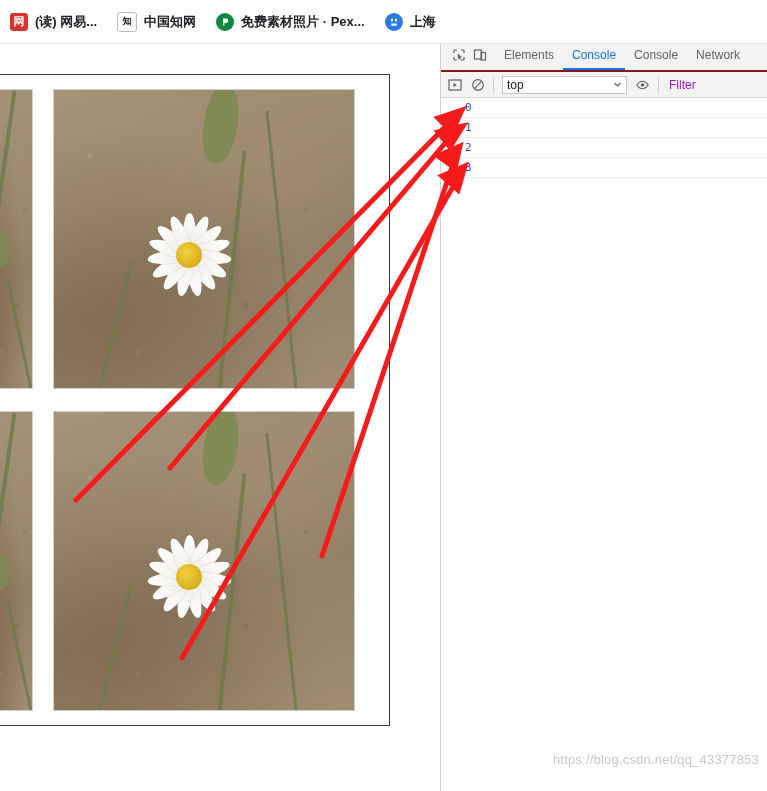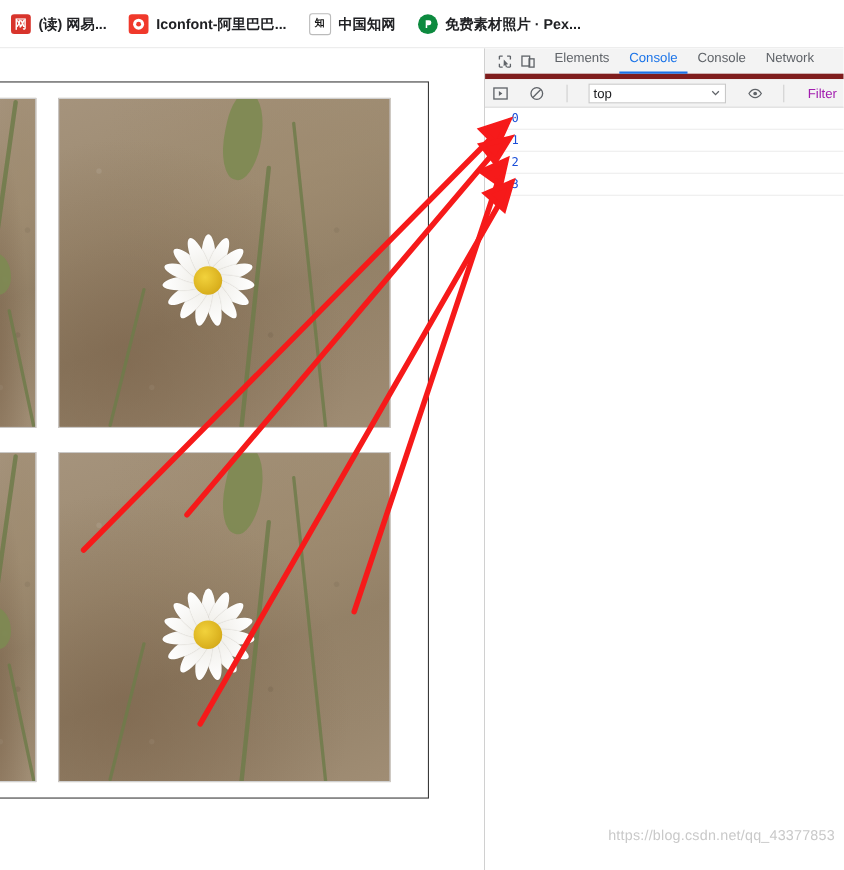--- a/index.html
+++ b/index.html
@@ -94,36 +94,35 @@
     border-radius:50%;background:radial-gradient(circle at 40% 38%,#f2d23c,#d8ae1c 70%,#b8900f);}
 
   
   .devtools{
     position:absolute;left:440px;top:44px;width:327px;height:747px;
     background:#ffffff;
     border-left:1px solid #d0d0d0;
     box-sizing:border-box;
   }
   .dt-tabbar{
-    height:28px;display:flex;align-items:flex-end;
-    border-bottom:5px solid #7f1d1d;background:#f3f3f3;
+    height:28px;display:flex;
+    border-bottom:2px solid #7f1d1d;background:#f3f3f3;
     box-sizing:border-box;
   }
   .dt-toolicons{display:flex;align-items:center;gap:6px;padding:0 8px 4px 10px;}
   .dt-ico{width:15px;height:15px;color:#5f6368;display:flex;align-items:center;justify-content:center;}
   .dt-tab{
     padding:4px 9px 6px;font-size:12px;color:#5f6368;cursor:default;
     border-bottom:2px solid transparent;white-space:nowrap;
   }
   .dt-tab.active{color:#1a73e8;border-bottom:2px solid #1a73e8;}
   .dt-toolbar2{
     height:26px;display:flex;align-items:center;gap:8px;
     padding:0 6px;border-bottom:1px solid #d6d6d6;background:#f3f3f3;
     box-sizing:border-box;
-    justify-content:space-between;
   }
   .ctx-select{
     display:flex;align-items:center;justify-content:space-between;
     width:125px;height:18px;padding:0 4px;font-size:12px;color:#202124;
     background:#fff;border:1px solid #c8c8c8;box-sizing:border-box;
   }
   .filter-box{font-size:12px;color:#a21caf;padding-left:2px;}
   .sep{width:1px;height:16px;background:#d0d0d0;}
   .console-area{position:absolute;left:0;top:54px;right:0;bottom:0;background:#fff;}
   .log-row{
@@ -141,40 +140,42 @@
 </style>
 </head>
 <body>
 
 <div class="bookmark-bar">
   <div class="bm-item">
     <span class="bm-ico ico-netease">网</span>
     <span class="bm-label">(读) 网易...</span>
   </div>
   <div class="bm-item">
-    <span class="bm-ico ico-iconfont">
-      <svg width="12" height="12" viewBox="0 0 12 12" aria-hidden="true">
-          <circle cx="6" cy="6" r="5" fill="#ffffff"></circle>
-          <circle cx="6" cy="6" r="2.2" fill="#f0392b"></circle>
-        </svg>
-    </span>
-    <span class="bm-label">Iconfont-阿里巴巴...</span>
-  </div>
-  <div class="bm-item">
     <span class="bm-ico ico-cnki">知</span>
     <span class="bm-label">中国知网</span>
   </div>
   <div class="bm-item">
     <span class="bm-ico ico-pexels">
       <svg width="14" height="14" viewBox="0 0 14 14" aria-hidden="true">
           <circle cx="7" cy="7" r="6.5" fill="#0d8a3f"></circle>
           <path d="M5 3.5h3a2.2 2.2 0 0 1 0 4.4H6.4V10.5H5z" fill="#ffffff"></path>
         </svg>
     </span>
     <span class="bm-label">免费素材照片 · Pex...</span>
+  </div>
+  <div class="bm-item">
+    <span class="bm-ico ico-baidu">
+      <svg width="14" height="14" viewBox="0 0 14 14" aria-hidden="true">
+          <circle cx="7" cy="7" r="6.5" fill="#2a7ae4"></circle>
+          <ellipse cx="5" cy="5" rx="1.1" ry="1.6" fill="#fff"></ellipse>
+          <ellipse cx="9" cy="5" rx="1.1" ry="1.6" fill="#fff"></ellipse>
+          <path d="M4.3 8.6h5.4v2.2H4.3z" fill="#fff"></path>
+        </svg>
+    </span>
+    <span class="bm-label">上海</span>
   </div>
 </div>
 
 <div class="page-area">
   <div class="photo-frame">
 
     <div class="photo p1">
       <div class="soil"></div>
       <div class="grain"></div>
       <div class="stem" style="left:12px;top:0;width:4px;height:180px;transform:rotate(8deg);"></div>

